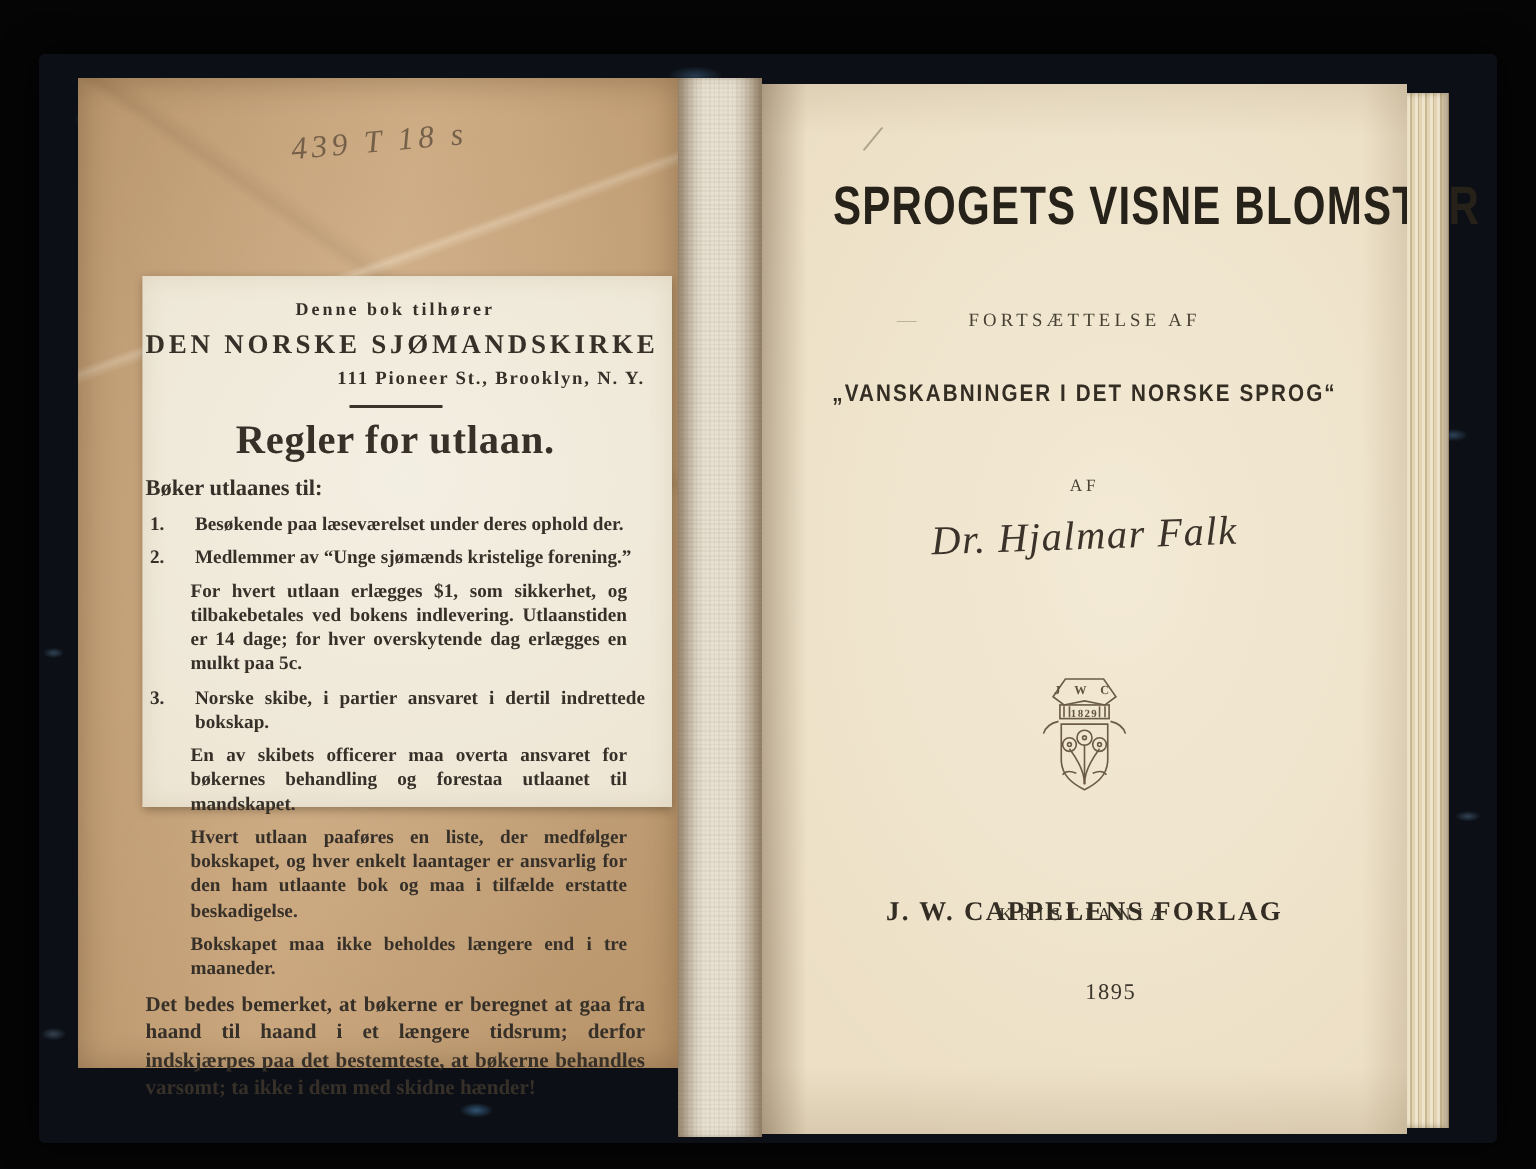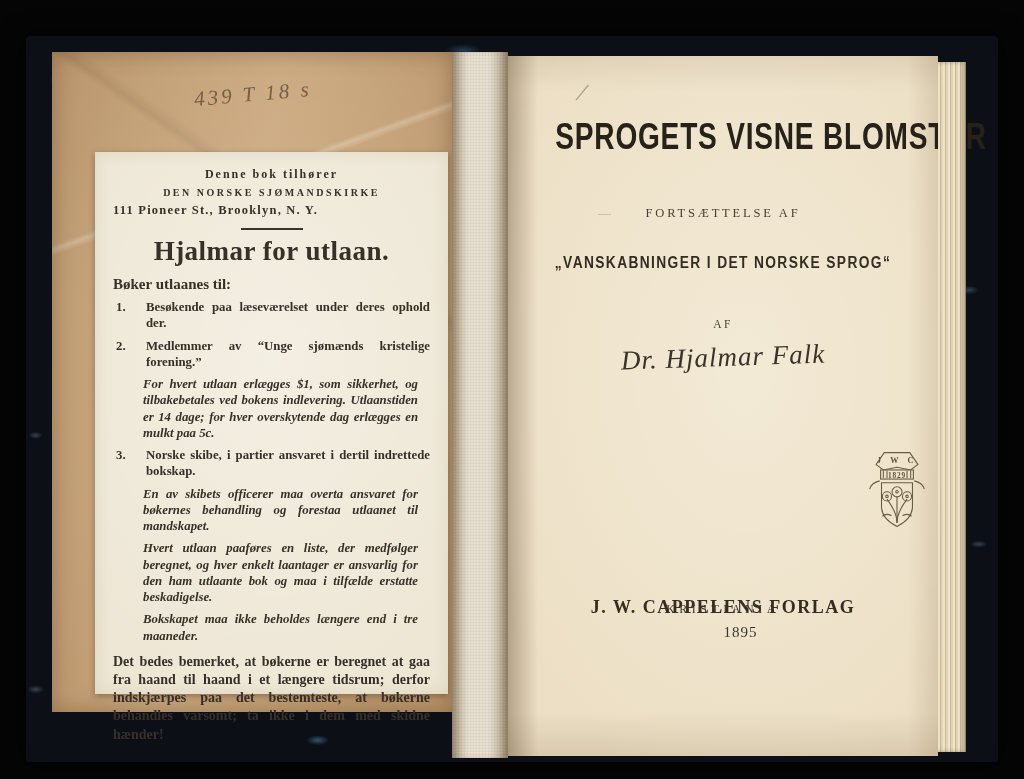--- a/index.html
+++ b/index.html
@@ -30,35 +30,35 @@
       radial-gradient(120% 100% at 55% 40%, rgba(255,240,215,.22), transparent 70%),
       linear-gradient(100deg, rgba(60,40,20,.10), rgba(255,255,255,.06) 45%, rgba(60,40,20,.08) 85%),
       linear-gradient(160deg, transparent 24%, rgba(255,246,230,.30) 24.6%, transparent 25.4%),
       linear-gradient(35deg, transparent 70%, rgba(90,60,30,.12) 71%, transparent 72.5%);
     box-shadow:inset 0 0 22px rgba(70,45,20,.35);}
 
   .shelfmark{position:absolute;left:142px;top:30px;transform:rotate(-5deg);
     font-style:italic;font-size:21px;letter-spacing:3px;color:rgba(92,74,56,.78);}
 
   
-  .bookplate{position:absolute;left:95px;top:152px;width:353px;height:542px;
-    box-sizing:border-box;padding:15px 18px 10px 18px;background-color:#ece4d1;
+  .bookplate{position:absolute;left:95px;top:184px;width:353px;height:354px;
+    box-sizing:border-box;padding:15px 18px 10px 2px;background-color:#ece4d1;
     background-image:radial-gradient(130% 120% at 50% 38%, rgba(255,255,252,.40), transparent 75%);
     box-shadow:0 2px 6px rgba(40,25,10,.35), inset 0 0 16px rgba(130,105,60,.14);
     color:#363029;font-weight:700;}
   .bp-line1{font-size:12px;text-align:center;letter-spacing:2px;}
-  .bp-line2{font-size:10px;text-align:center;letter-spacing:2.5px;margin-top:5px;white-space:nowrap;}
-  .bp-line3{font-size:12.5px;text-align:left;letter-spacing:1.2px;margin-top:5px;}
+  .bp-line2{font-size:18px;text-align:center;letter-spacing:2.5px;margin-top:5px;white-space:nowrap;}
+  .bp-line3{font-size:12.5px;text-align:right;letter-spacing:1.2px;margin-top:5px;}
   .bp-rule{width:62px;border-top:2.5px solid #3a332b;margin:10px auto 6px auto;}
   .bp-title{font-size:27px;text-align:center;letter-spacing:.5px;margin:0 0 9px 0;}
   .bp-intro{font-size:15px;margin:0 0 6px 0;}
   .rule-row{display:flex;font-size:12.8px;line-height:1.27;margin-bottom:6px;}
   .rule-num{width:30px;flex:none;padding-left:3px;}
   .rule-body{flex:1;text-align:justify;}
-  .rule-para{margin:5px 12px 6px 30px;font-size:12.8px;line-height:1.27;text-align:justify;font-style:italic;}
+  .rule-para{margin:5px 12px 6px 30px;font-size:12.8px;line-height:1.27;text-align:justify;}
   .bp-footer{margin-top:9px;font-size:14px;line-height:1.3;text-align:justify;}
 
   
   .hinge{position:absolute;left:452px;top:52px;width:56px;height:706px;
     background-color:#e7e0d1;
     background-image:
       repeating-linear-gradient(0deg, rgba(90,75,55,.06) 0 1px, transparent 1px 3px),
       repeating-linear-gradient(90deg, rgba(90,75,55,.06) 0 1px, transparent 1px 3px),
       linear-gradient(90deg, rgba(120,95,60,.35), transparent 30%, transparent 65%, rgba(120,95,60,.40));
     box-shadow:inset 10px 0 10px -6px rgba(80,55,30,.45), inset -10px 0 10px -6px rgba(80,55,30,.5);}
@@ -77,24 +77,24 @@
   .rp-title{top:60px;font-family:"Liberation Sans",sans-serif;font-weight:700;
     font-size:36px;transform:scaleX(.78);letter-spacing:1px;color:#272219;white-space:nowrap;}
   .rp-series-note{top:150px;font-size:12.5px;letter-spacing:2.8px;color:#463f33;}
   .series-dash{position:absolute;left:90px;top:-1px;color:rgba(120,110,95,.45);
     letter-spacing:0;font-size:13px;}
   .rp-series-title{top:198px;font-family:"Liberation Sans",sans-serif;font-weight:700;
     font-size:16px;transform:scaleX(.86);letter-spacing:1.6px;color:#332d24;white-space:nowrap;}
   .rp-af{top:262px;font-size:11.5px;letter-spacing:2.5px;color:#4a4336;}
   .rp-signature{top:286px;font-style:italic;font-size:27px;transform:rotate(-2deg);
     color:#3b332a;letter-spacing:1px;}
-  .rp-crest{top:388px;display:flex;justify-content:flex-end;}
+  .rp-crest{top:388px;display:flex;justify-content:center;}
   .rp-city{top:546px;font-size:12px;letter-spacing:4.5px;color:#3c362c;}
   .rp-publisher{top:541px;font-size:18px;font-weight:700;letter-spacing:1.5px;color:#332d23;}
-  .rp-year{top:568px;font-size:15px;letter-spacing:1px;color:#3c362c;margin-left:35px;}
+  .rp-year{top:598px;font-size:15px;letter-spacing:1px;color:#3c362c;margin-left:35px;}
   .pencil-stroke{position:absolute;left:70px;top:22px;font-size:26px;
     transform:rotate(12deg);color:rgba(100,85,65,.45);font-style:italic;}
 
   
   .page-edges{position:absolute;left:938px;top:62px;width:28px;height:690px;
     background:repeating-linear-gradient(90deg,#efe5cd 0 2px,#c9b892 2px 3px,#e2d4b4 3px 5px);
     box-shadow:inset -3px 0 4px rgba(60,40,20,.4);}
 
   .crest-svg text{font-family:"Liberation Serif",serif;font-weight:700;fill:#5f523e;}
 </style>
@@ -107,40 +107,40 @@
 
   <div class="endpaper">
     <div class="shelfmark">439 T 18 s</div>
   </div>
 
   <div class="bookplate">
     <div class="bp-line1">Denne bok tilhører</div>
     <div class="bp-line2">DEN NORSKE SJØMANDSKIRKE</div>
     <div class="bp-line3">111 Pioneer St., Brooklyn, N. Y.</div>
     <div class="bp-rule"></div>
-    <div class="bp-title">Hjalmar for utlaan.</div>
+    <div class="bp-title">Regler for utlaan.</div>
     <div class="bp-intro">Bøker utlaanes til:</div>
 
     <div class="rule-row">
       <span class="rule-num">1.</span>
       <span class="rule-body">Besøkende paa læseværelset under deres ophold der.</span>
     </div>
 
     <div class="rule-row">
       <span class="rule-num">2.</span>
       <span class="rule-body">Medlemmer av “Unge sjømænds kristelige forening.”</span>
     </div>
     <div class="rule-para">For hvert utlaan erlægges $1, som sikkerhet, og tilbakebetales ved bokens indlevering. Utlaanstiden er 14 dage; for hver overskytende dag erlægges en mulkt paa 5c.</div>
 
     <div class="rule-row">
       <span class="rule-num">3.</span>
       <span class="rule-body">Norske skibe, i partier ansvaret i dertil indrettede bokskap.</span>
     </div>
     <div class="rule-para">En av skibets officerer maa overta ansvaret for bøkernes behandling og forestaa utlaanet til mandskapet.</div>
-    <div class="rule-para">Hvert utlaan paaføres en liste, der medfølger beregnet, og hver enkelt laantager er ansvarlig for den ham utlaante bok og maa i tilfælde erstatte beskadigelse.</div>
+    <div class="rule-para">Hvert utlaan paaføres en liste, der medfølger bokskapet, og hver enkelt laantager er ansvarlig for den ham utlaante bok og maa i tilfælde erstatte beskadigelse.</div>
     <div class="rule-para">Bokskapet maa ikke beholdes længere end i tre maaneder.</div>
 
     <div class="bp-footer">Det bedes bemerket, at bøkerne er beregnet at gaa fra haand til haand i et længere tidsrum; derfor indskjærpes paa det bestemteste, at bøkerne behandles varsomt; ta ikke i dem med skidne hænder!</div>
   </div>
 
   <div class="hinge"></div>
 
   <div class="rightpage">
     <span class="pencil-stroke">/</span>
 

